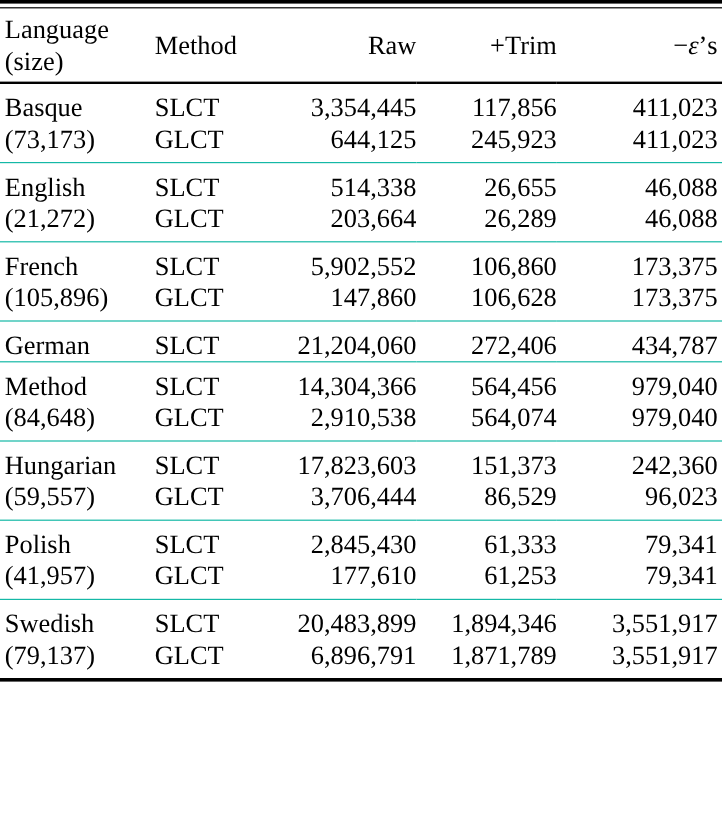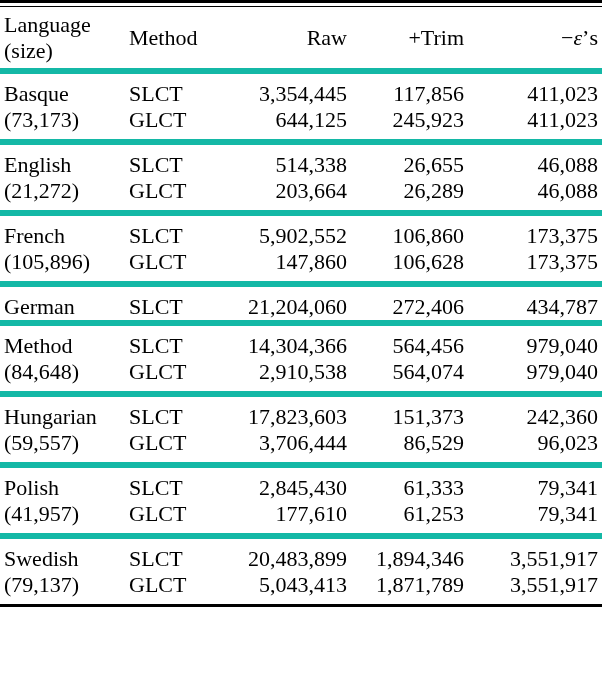--- a/index.html
+++ b/index.html
@@ -36,21 +36,21 @@
     border-bottom: 2px solid #000;
     padding-top: 5px;
     padding-bottom: 4px;
     vertical-align: middle;
     text-align: left;
   }
   th.c-num, td.c-num { text-align: right; }
   .c-lang   { padding-left: 4px; }
   .c-method { padding-left: 4px; }
   .c-last   { padding-right: 4px; }
-  tr.group-start td { border-top: 6px solid #14b8a6; padding-top: 7px; }
+  tr.group-start td { border-top: 1px solid #14b8a6; padding-top: 7px; }
   tr.group-end   td { padding-bottom: 6px; }
   .ital { font-style: italic; }
 </style>
 </head>
 <body>
 
 <div class="page">
   <div class="rule-thick"></div>
   <div class="rule-thin"></div>
 
@@ -171,21 +171,21 @@
         <tr class="group-start">
           <td class="c-lang">Swedish</td>
           <td class="c-method">SLCT</td>
           <td class="c-num">20,483,899</td>
           <td class="c-num">1,894,346</td>
           <td class="c-num c-last">3,551,917</td>
         </tr>
         <tr class="group-end">
           <td class="c-lang">(79,137)</td>
           <td class="c-method">GLCT</td>
-          <td class="c-num">5,043,413</td>
+          <td class="c-num">6,896,791</td>
           <td class="c-num">1,871,789</td>
           <td class="c-num c-last">3,551,917</td>
         </tr>
       </tbody>
   </table>
 
   <div class="rule-bottom"></div>
 </div>
 
 </body></html>

